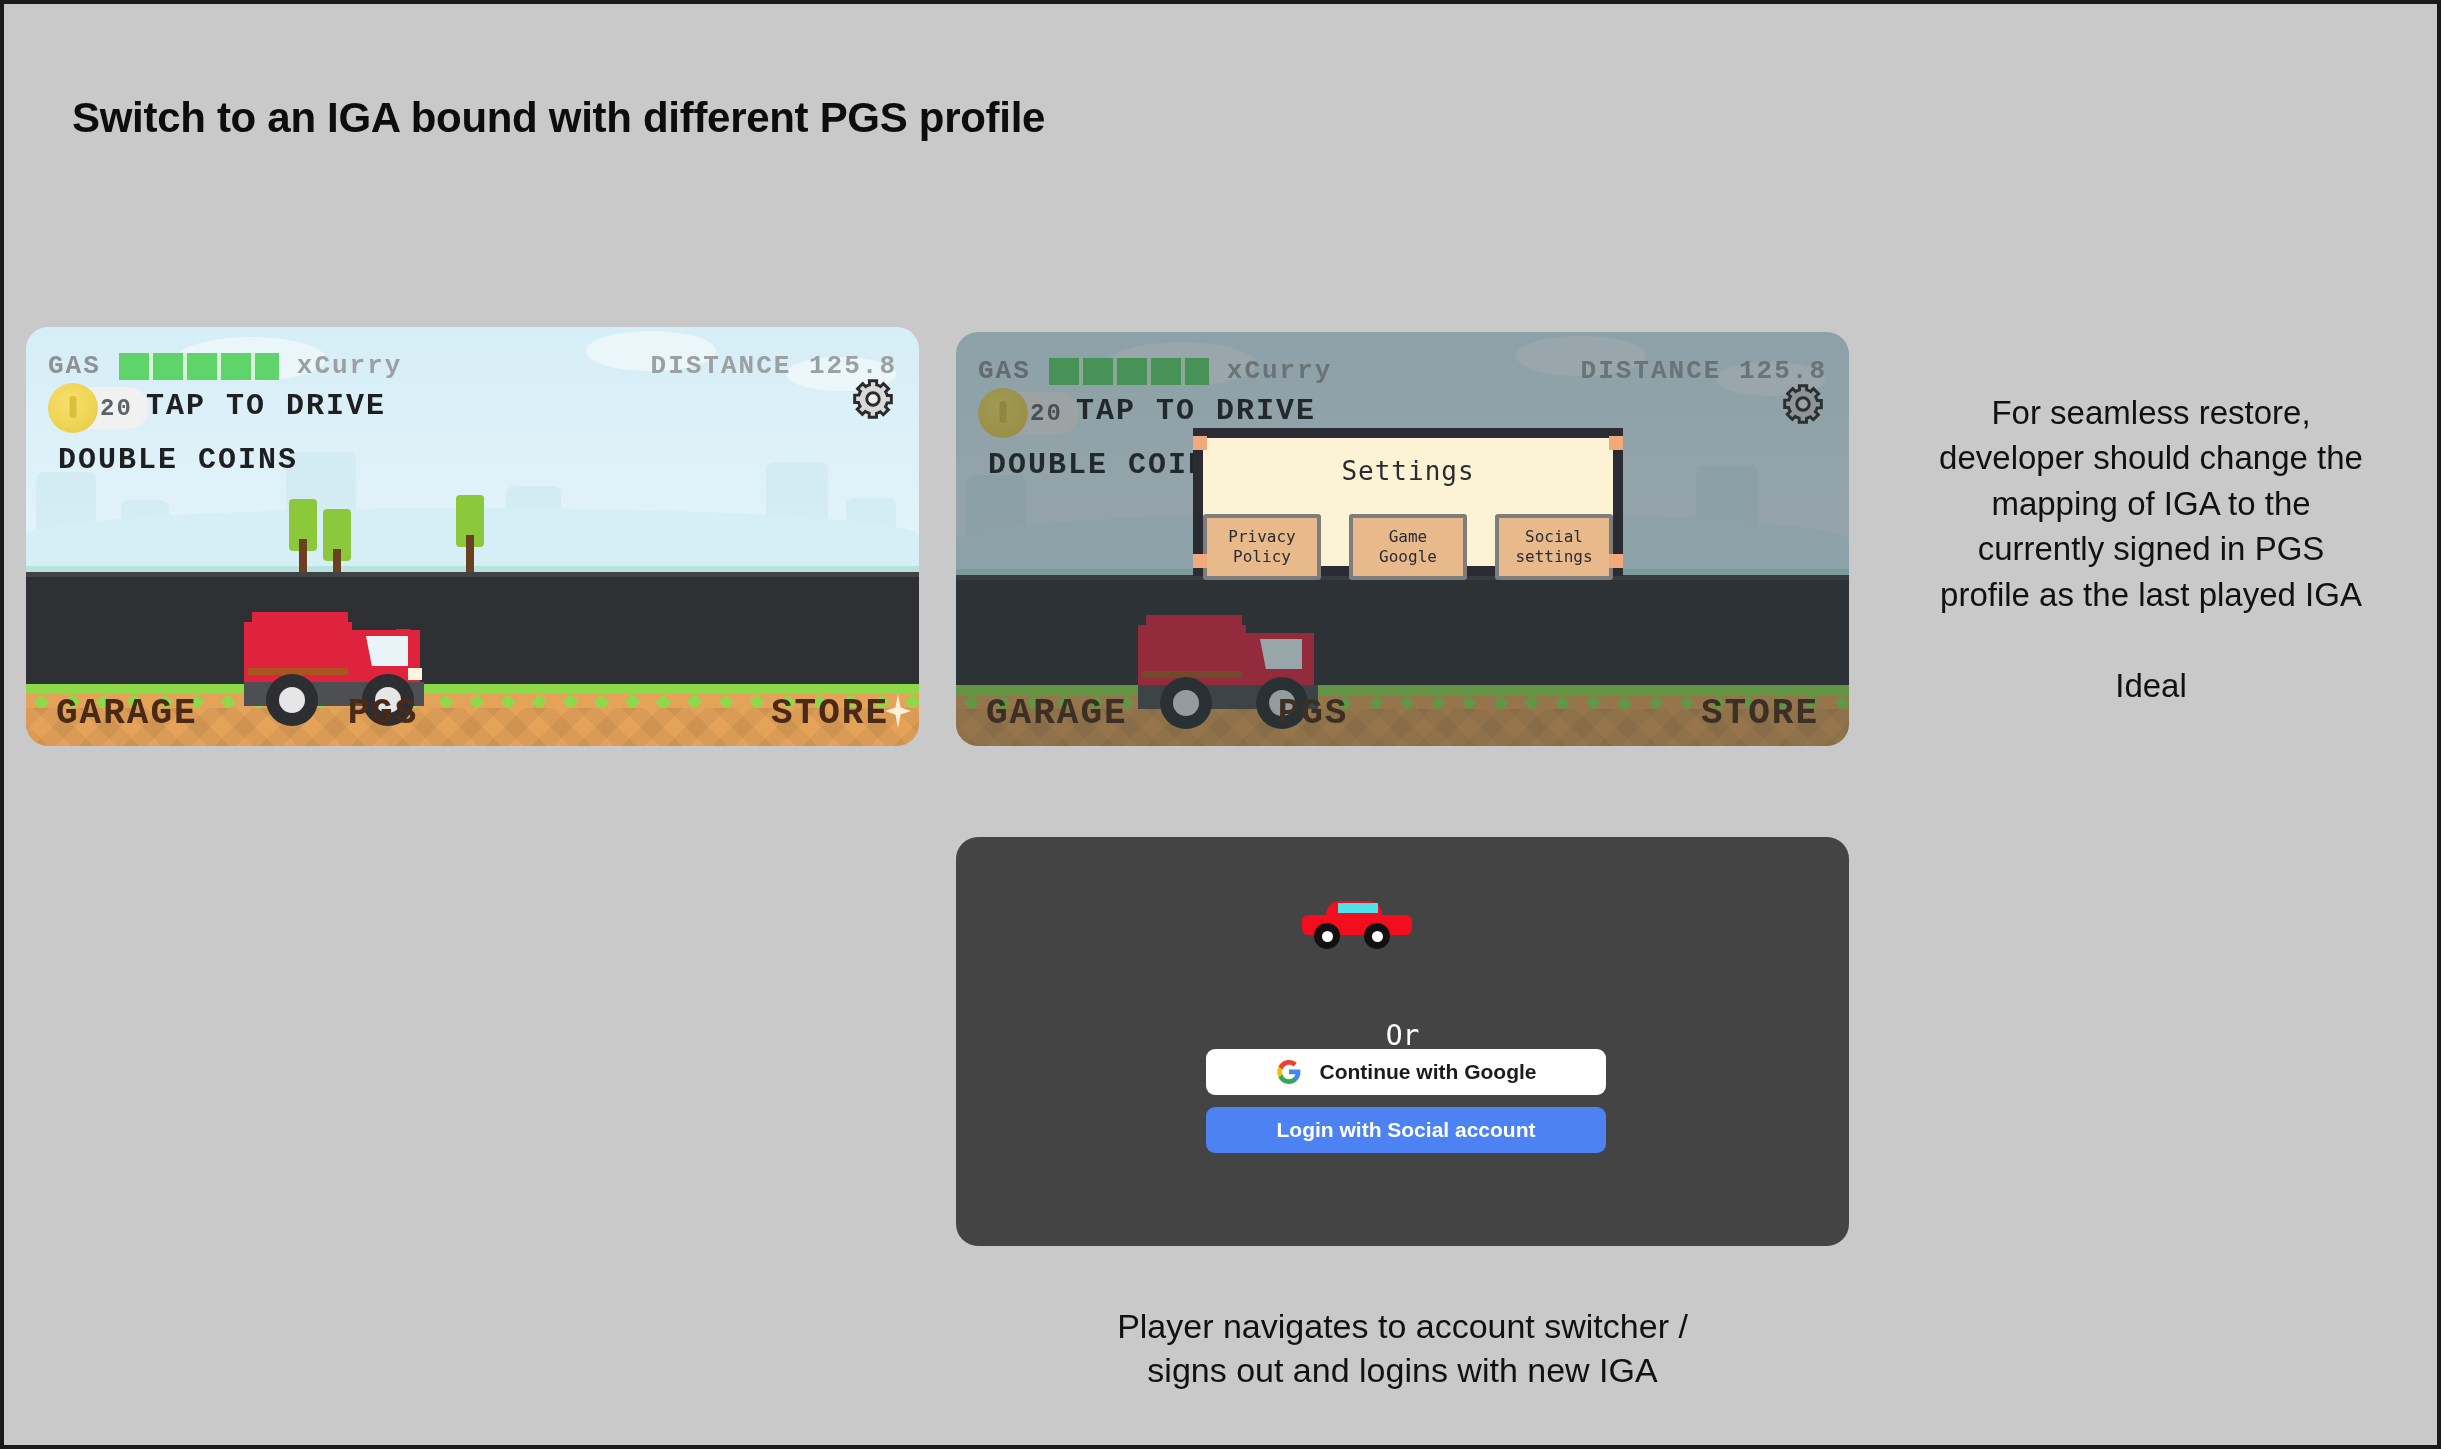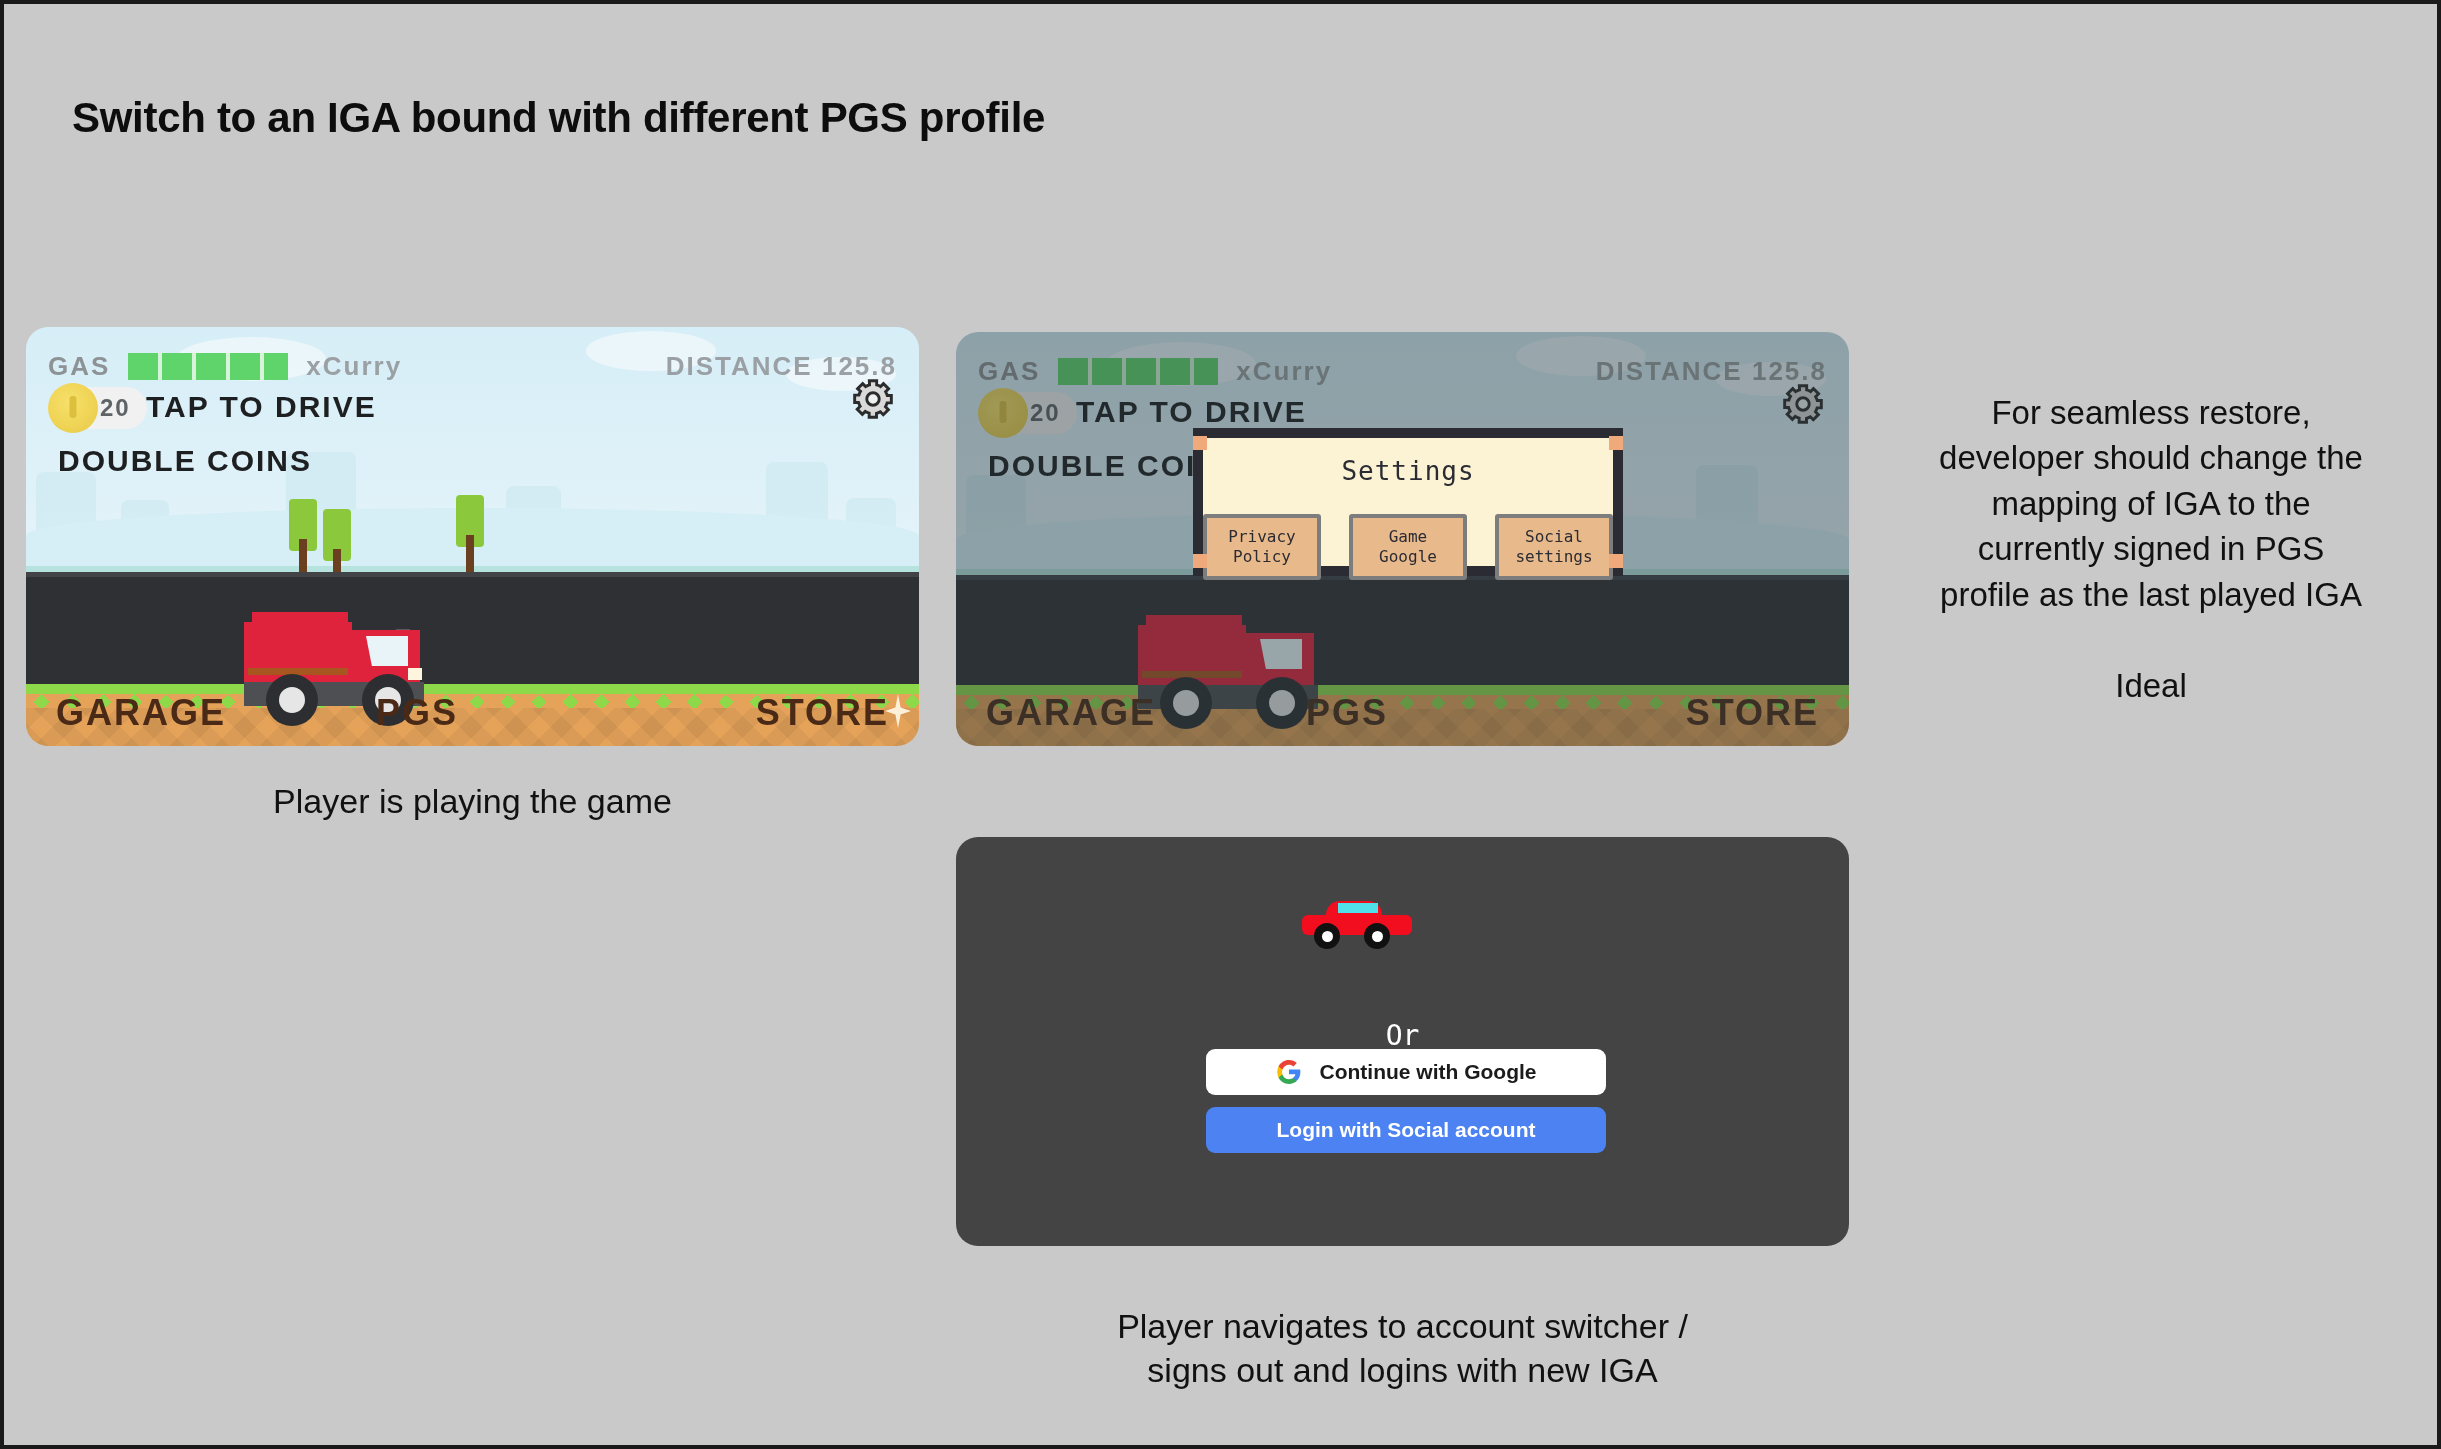--- a/index.html
+++ b/index.html
@@ -54,21 +54,21 @@
   }
   .dirt-tex {
     position: absolute; inset: 0;
     background:
       repeating-linear-gradient(135deg, rgba(0,0,0,.05) 0 16px, transparent 16px 32px),
       repeating-linear-gradient(45deg, rgba(0,0,0,.05) 0 16px, transparent 16px 32px);
   }
 
   
   .hud-row { position: absolute; left: 0; right: 0; display: flex; align-items: center; }
-  .pixel { font-family: Liberation Sans, sans-serif; font-weight: bold; letter-spacing: 2px; }
+  .pixel { font-family: Liberation Mono, monospace; font-weight: bold; letter-spacing: 2px; }
   .hud-label { color: #8d9295; font-size: 26px; }
   .gas-bar {
     width: 160px; height: 27px; background: #5ed46a; position: relative;
     background-image: repeating-linear-gradient(90deg, transparent 0 30px, rgba(255,255,255,.75) 30px 34px);
   }
   .hud-name { color: #9aa0a3; font-size: 26px; }
   .hud-dist { color: #9aa0a3; font-size: 26px; margin-left: auto; }
 
   .coin-badge {
     position: absolute; display: flex; align-items: center;
@@ -251,21 +251,20 @@
     </div>
 
     <div class="navbar pixel" style="bottom:12px; padding:0 30px;">
       <span class="nav-item">GARAGE</span>
       <span class="nav-item" style="margin-left:150px;">PGS</span>
       <span class="nav-item" style="margin-left:auto;">STORE</span>
     </div>
     <div class="sparkle" style="right:8px; bottom:18px;"></div>
   </div>
 
-  <div class="caption" style="left:22px; top:775px; width:893px;">Player is playing the game</div>
 
   <div class="game-panel" id="panel-2" style="left:952px; top:328px; width:893px; height:414px;">
     <div class="sky" style="height:243px;">
       <div class="cloud" style="left:150px; top:10px; width:150px; height:44px;"></div>
       <div class="cloud" style="left:560px; top:4px; width:130px; height:40px;"></div>
       <div class="cloud" style="left:760px; top:30px; width:110px; height:34px;"></div>
       <div class="bld" style="left:10px;  width:60px;  height:100px;"></div>
       <div class="bld" style="left:260px; width:70px;  height:120px;"></div>
       <div class="bld" style="left:740px; width:62px;  height:110px;"></div>
       <div class="hill"></div>

